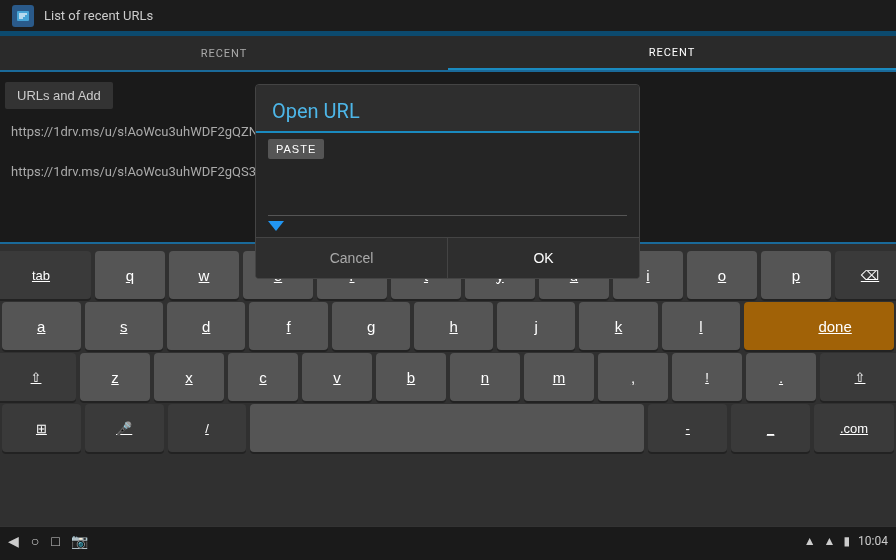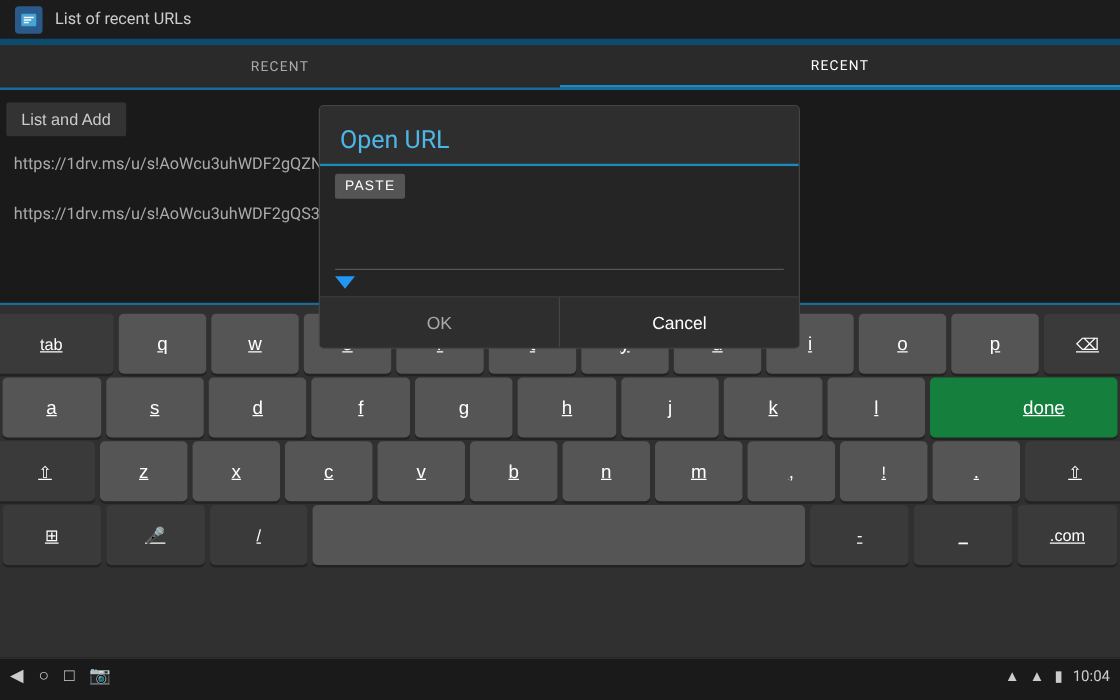--- a/index.html
+++ b/index.html
@@ -211,21 +211,21 @@
       min-width: 70px;
       flex: 1;
       text-transform: lowercase;
       box-shadow: 0 2px 0 #222;
     }
     .key.dark {
       background: #3a3a3a;
       font-size: 13px;
     }
     .key.blue {
-      background: #15803d;
+      background: #a16207;
       padding-left: 32px;
     }
     .key.wide {
       min-width: 100px;
       flex: 1.5;
     }
     .key.shift {
       min-width: 80px;
     }
     .key.spacebar {
@@ -278,36 +278,36 @@
   </div>
   <span class="title-bar-text">List of recent URLs</span>
 </div>
 
 <div class="tab-bar">
   <div class="tab-item">RECENT</div>
   <div class="tab-item active">RECENT</div>
 </div>
 
 <div class="content-area">
-  <button class="open-add-btn">List and Add</button>
+  <button class="open-add-btn">URLs and Add</button>
   <div class="url-item">https://1drv.ms/u/s!AoWcu3uhWDF2gQZN...</div>
   <div class="url-item url-item-2">https://1drv.ms/u/s!AoWcu3uhWDF2gQS3R...</div>
 
   <div class="dialog-overlay">
     <div class="dialog">
       <div class="dialog-title">Open URL</div>
       <div class="dialog-input-area">
         <button class="paste-btn">PASTE</button>
         <br><br>
         <input class="dialog-input" type="text" value="" style="">
         <div class="cursor-indicator"></div>
       </div>
       <div class="dialog-buttons">
+        <button class="dialog-btn">Cancel</button>
         <button class="dialog-btn">OK</button>
-        <button class="dialog-btn">Cancel</button>
       </div>
     </div>
   </div>
 </div>
 
 <div class="divider"></div>
 
 <div class="keyboard">
 
   <div class="keyboard-row">

